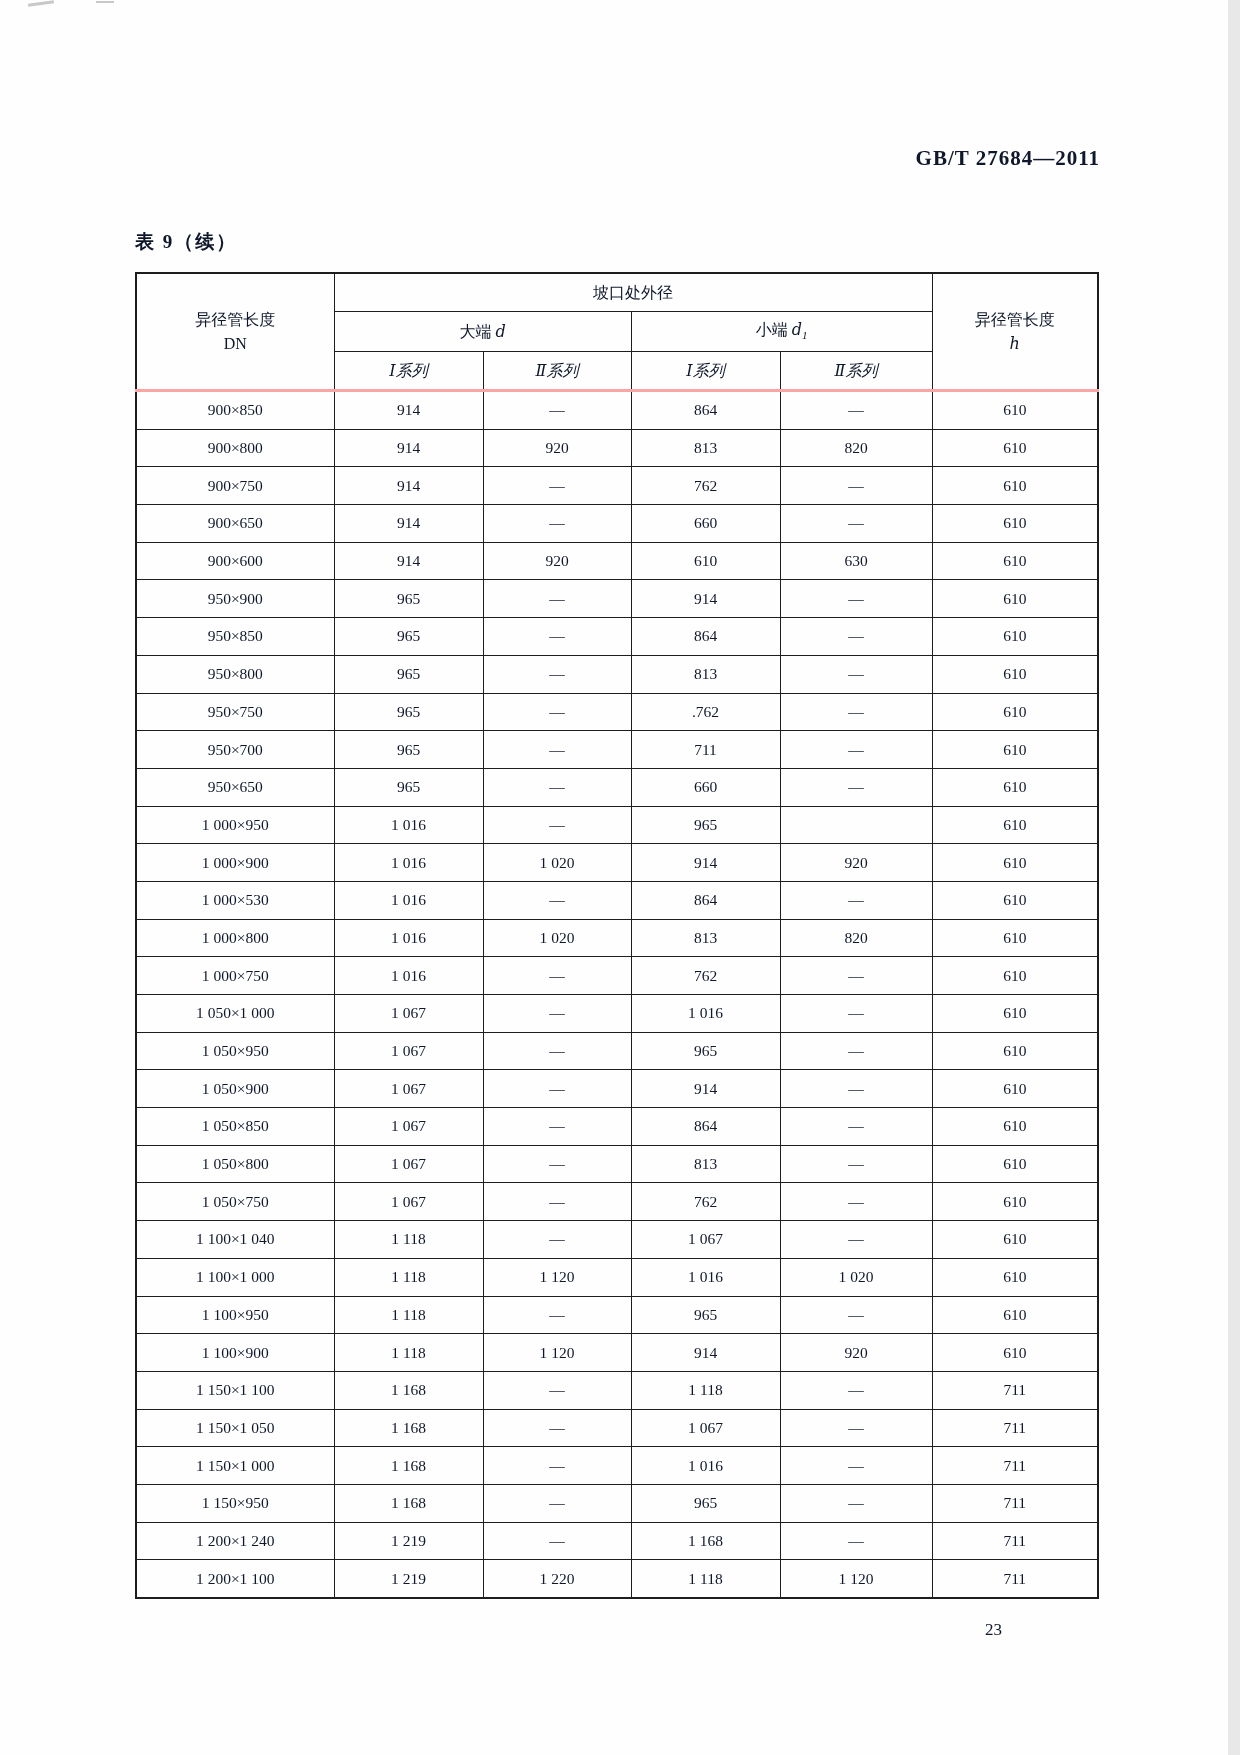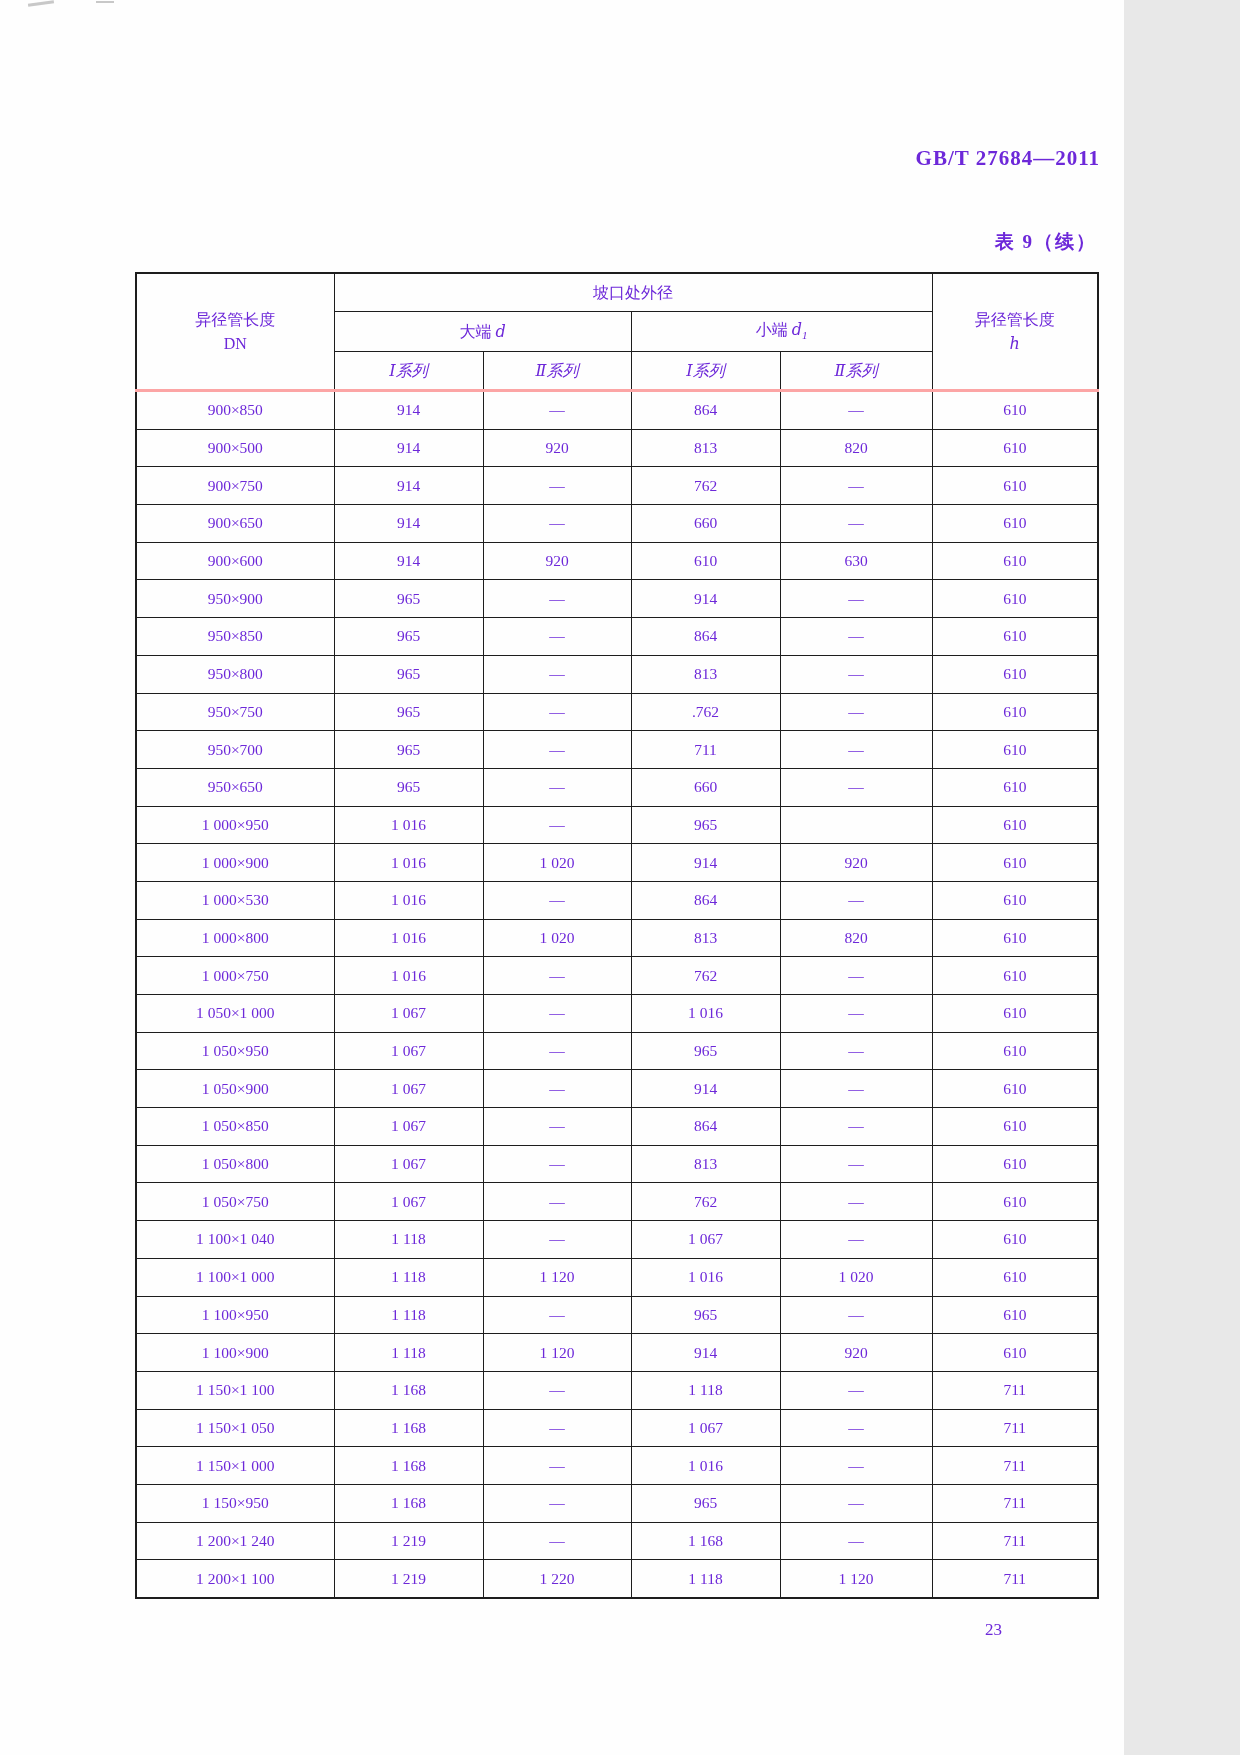--- a/index.html
+++ b/index.html
@@ -1,40 +1,40 @@
 <!DOCTYPE html>
 <html><head>
 <meta charset="utf-8">
 <style>
   html, body { margin: 0; padding: 0; background: #e8e8e8; }
   .page {
     position: relative;
-    width: 1124px;
+    width: 1228px;
     height: 1755px;
     background: #fefefe;
     font-family: "Liberation Serif", "DejaVu Serif", serif;
-    color: #6d28d9;
+    color: #0f172a;
     overflow: hidden;
   }
   .doc-number {
     position: absolute;
     top: 146px;
     left: 135px;
     width: 965px;
     text-align: right;
     font-size: 21px;
     font-weight: bold;
     letter-spacing: 1px;
   }
   .table-title {
     position: absolute;
     top: 229px;
     left: 135px;
     width: 962px;
-    text-align: right;
+    text-align: left;
     font-size: 19px;
     font-weight: bold;
     letter-spacing: 2px;
   }
   .unit-note {
     position: absolute;
     top: 243px;
     left: 135px;
     width: 962px;
     text-align: right;
@@ -135,21 +135,21 @@
     <tbody>
         <tr>
           <td>900×850</td>
           <td>914</td>
           <td>—</td>
           <td>864</td>
           <td>—</td>
           <td>610</td>
         </tr>
         <tr>
-          <td>900×500</td>
+          <td>900×800</td>
           <td>914</td>
           <td>920</td>
           <td>813</td>
           <td>820</td>
           <td>610</td>
         </tr>
         <tr>
           <td>900×750</td>
           <td>914</td>
           <td>—</td>

